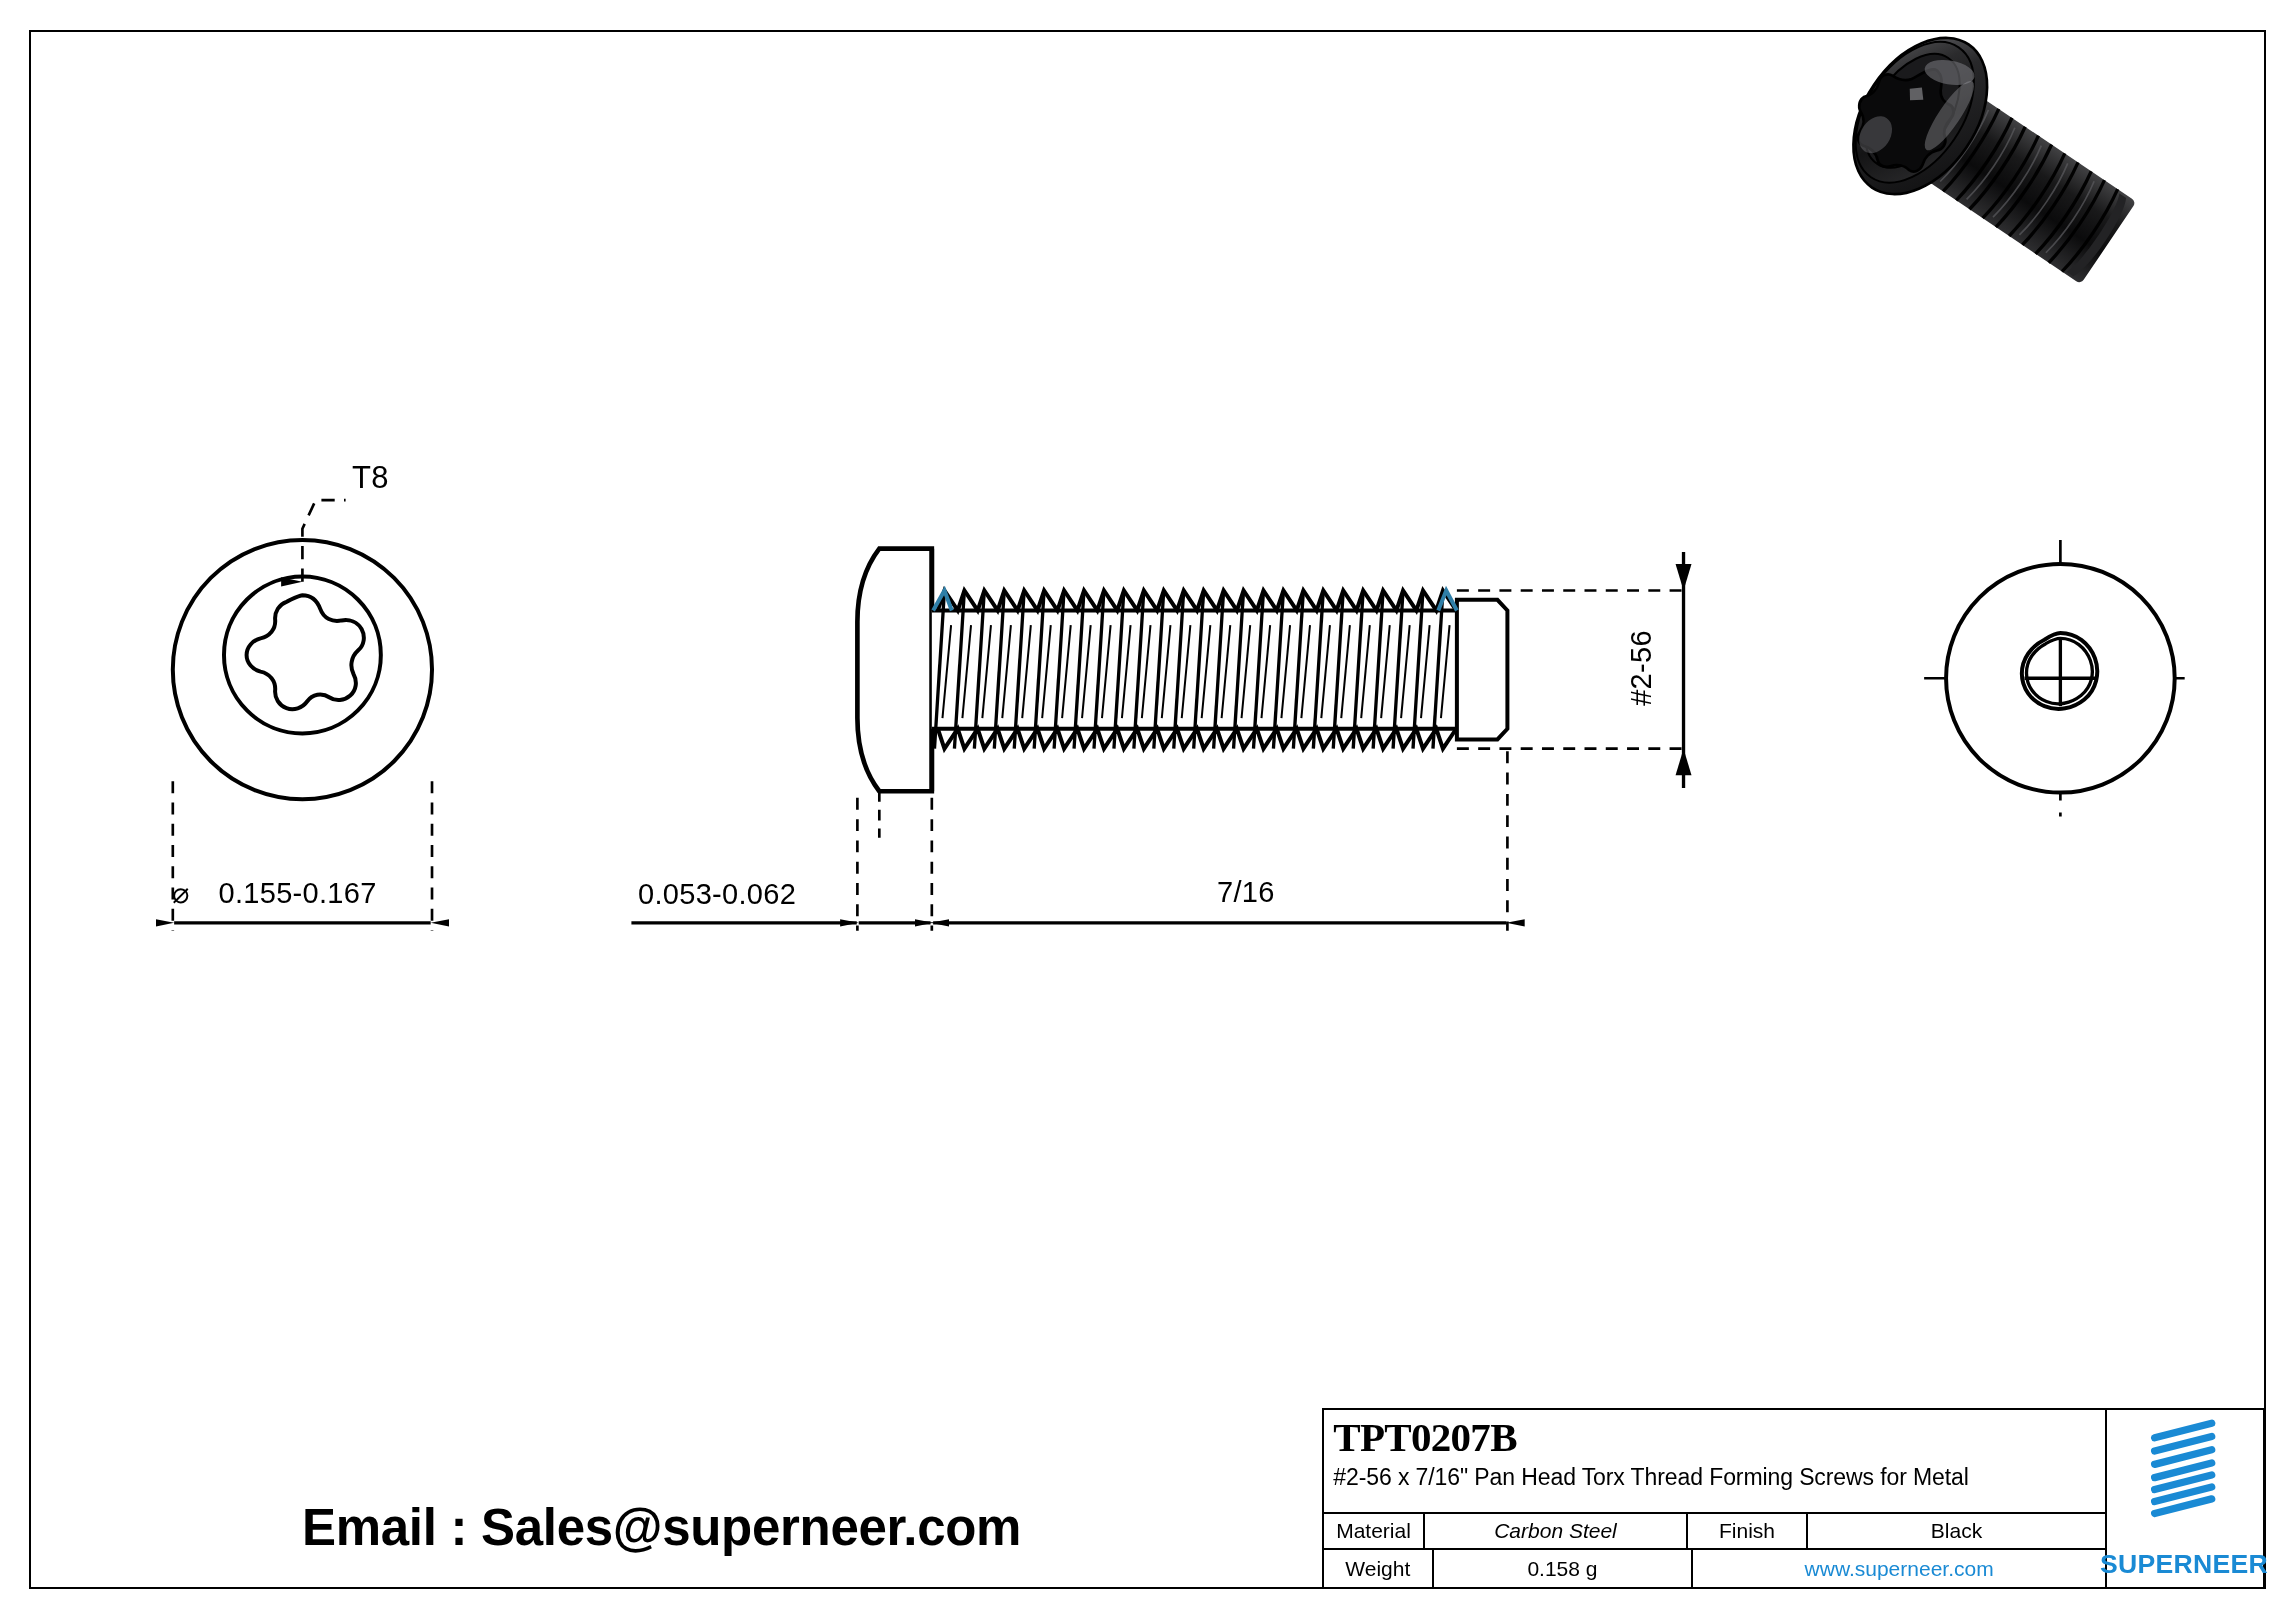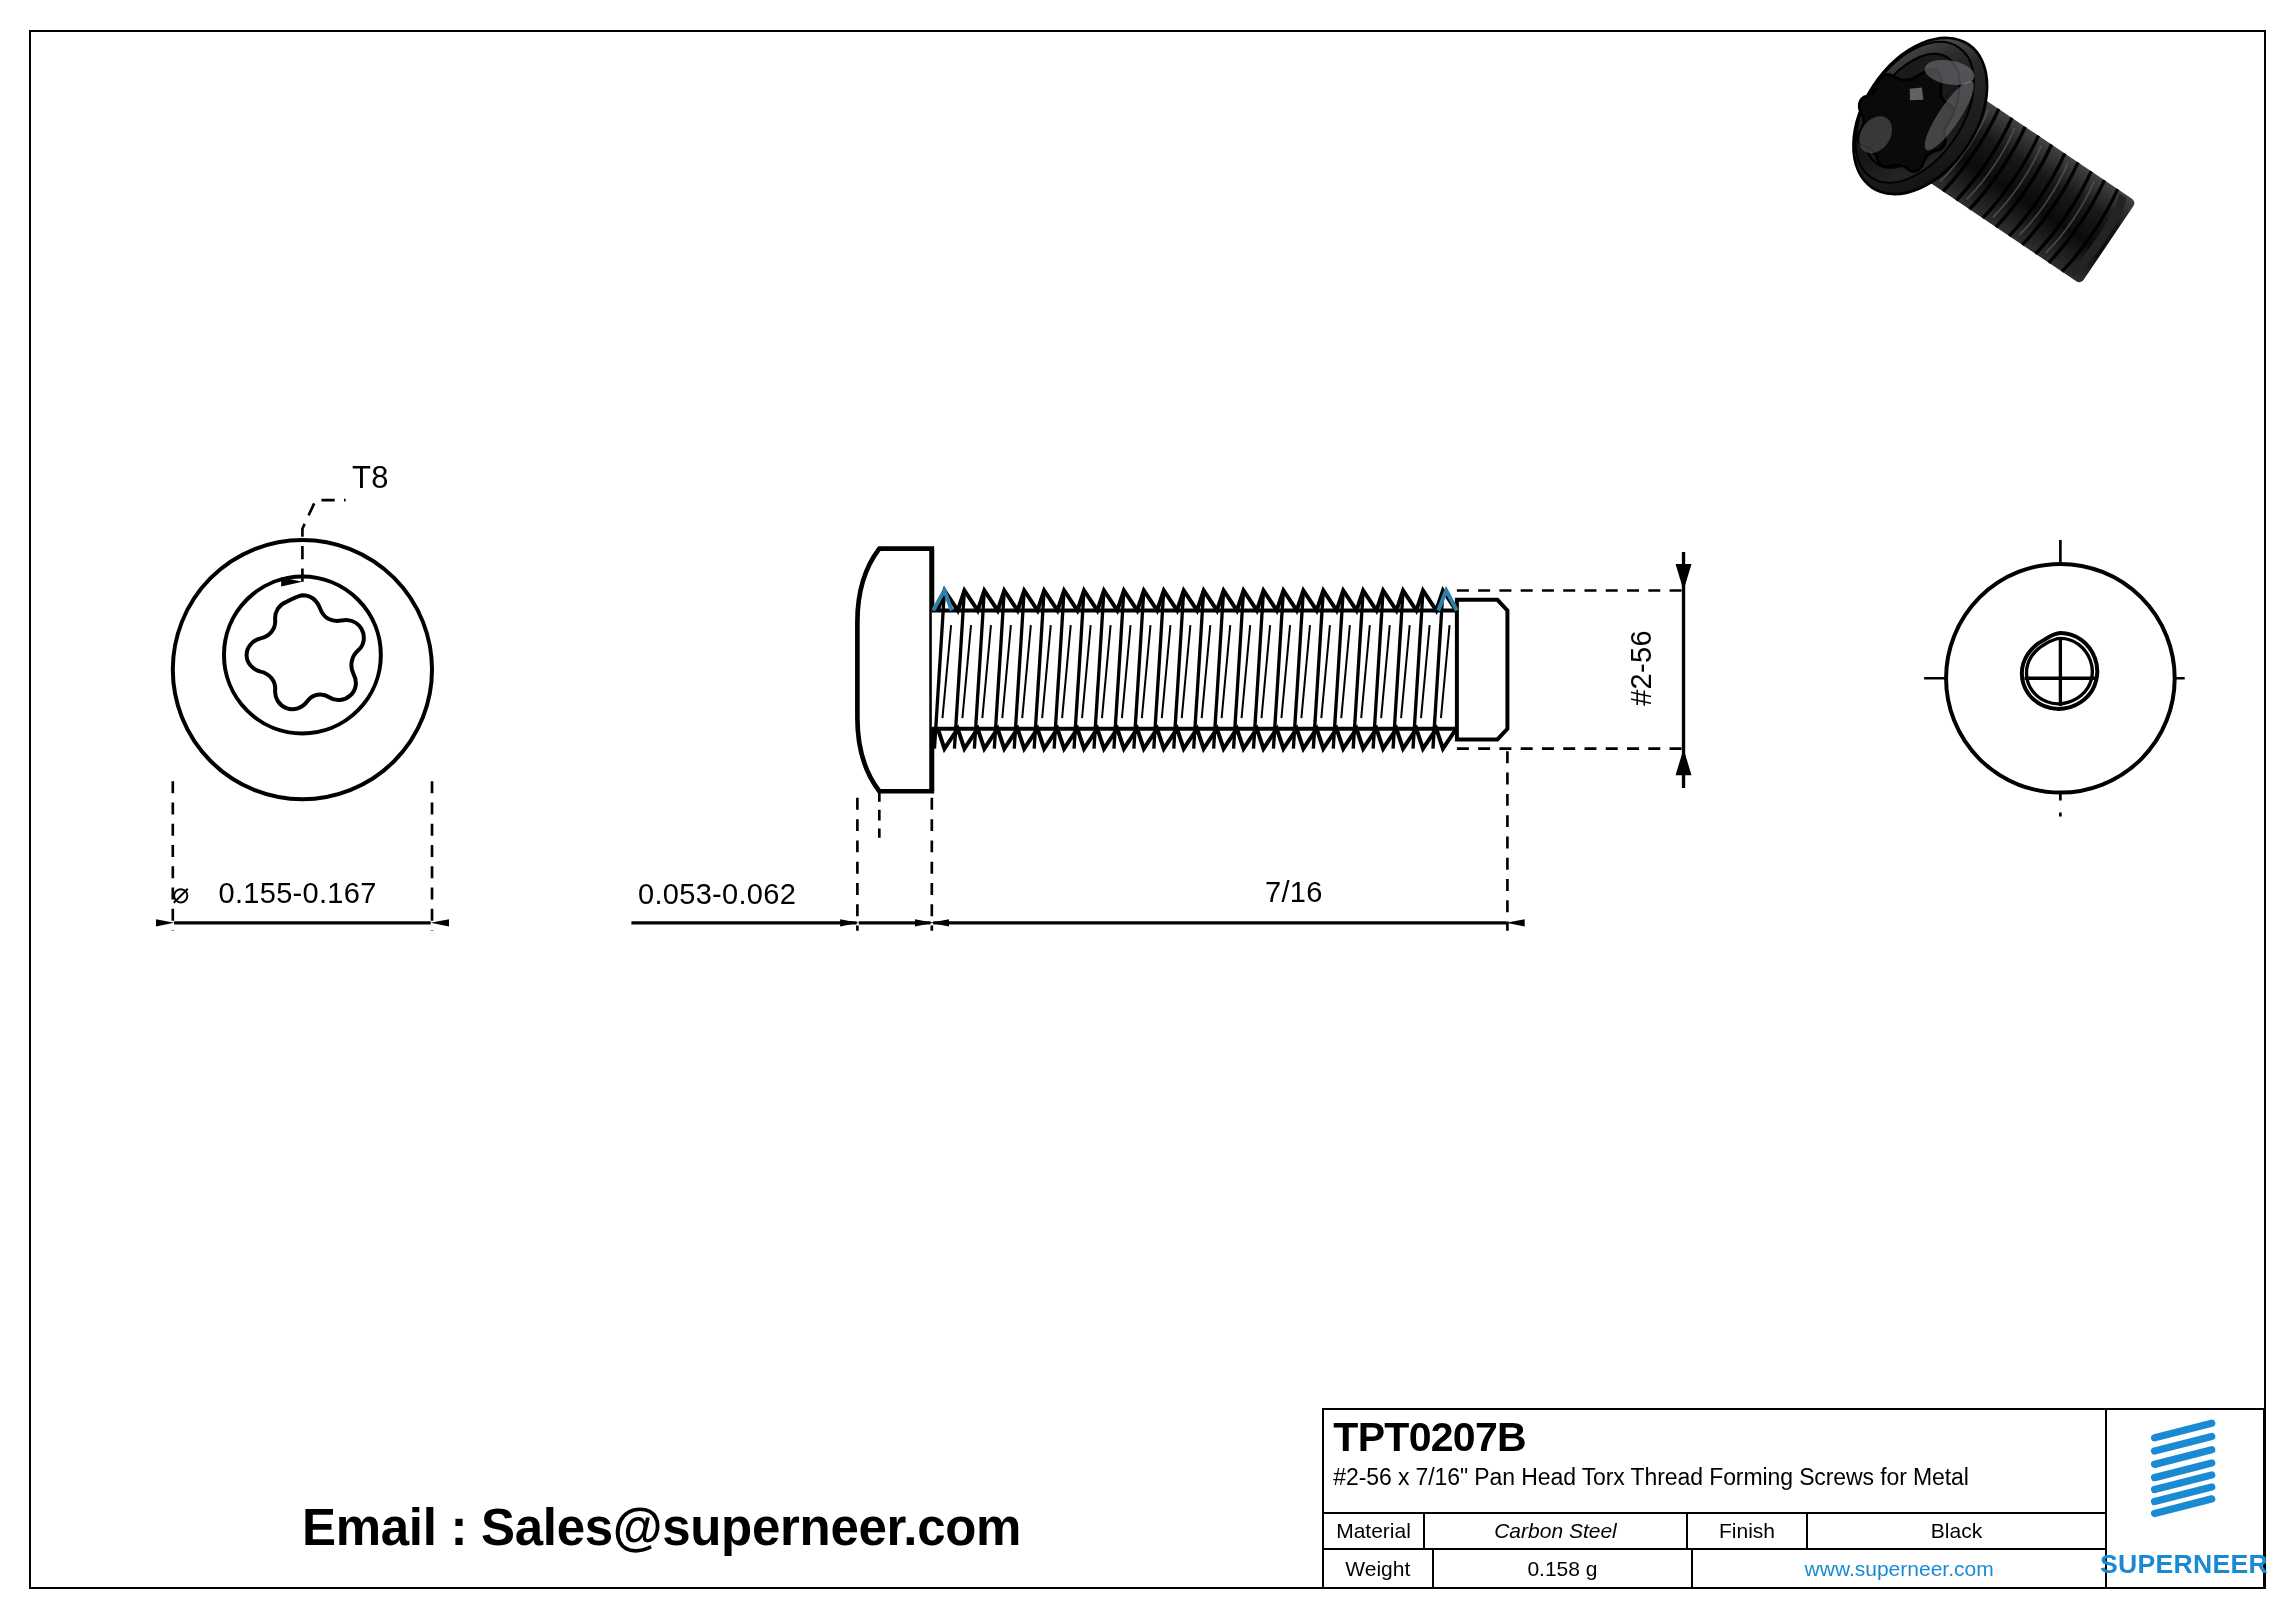--- a/index.html
+++ b/index.html
@@ -40,21 +40,21 @@
     position: absolute;
     font-family: "Liberation Sans", sans-serif;
     font-size: 29px;
     color: #000000;
     white-space: nowrap;
     letter-spacing: 0.3px;
   }
   #dim-head-diameter { left: 172px; top: 876px; }
   #dim-t8 { left: 352px; top: 460px; font-size: 31px; }
   #dim-head-height { left: 638px; top: 878px; }
-  #dim-length { left: 1217px; top: 876px; margin-left: 48px; }
+  #dim-length { left: 1217px; top: 876px; }
   #dim-thread {
     left: 1641px;
     top: 668px;
     transform: translate(-50%, -50%) rotate(-90deg);
     transform-origin: center center;
   }
   #email-text {
     position: absolute;
     left: 302px;
     top: 1498px;
@@ -89,21 +89,21 @@
     padding: 5.3px 0 0 9.3px;
     box-sizing: border-box;
     border-bottom: 2.7px solid #000000;
   }
   #part-number {
     font-size: 41px;
     font-weight: bold;
     line-height: 45px;
     color: #000000;
     letter-spacing: -0.7px;
-    font-family: Liberation Sans, sans-serif;
+    font-family: Liberation Serif, serif;
   }
   #part-description {
     font-size: 23px;
     line-height: 29px;
     color: #000000;
     margin-top: 2.7px;
     letter-spacing: -0.1px;
     font-family: "Liberation Sans", sans-serif;
   }
   .tb-row {

